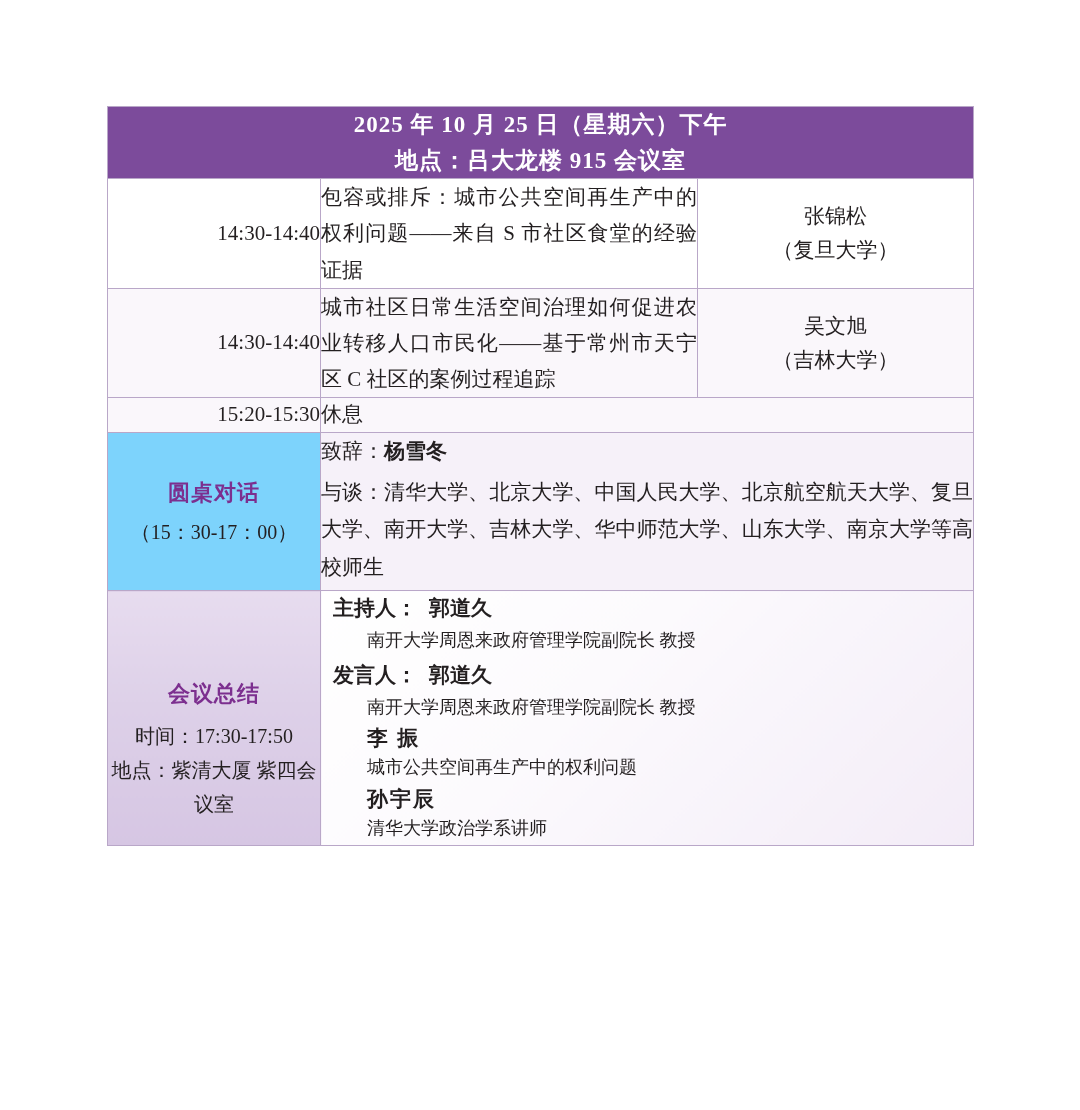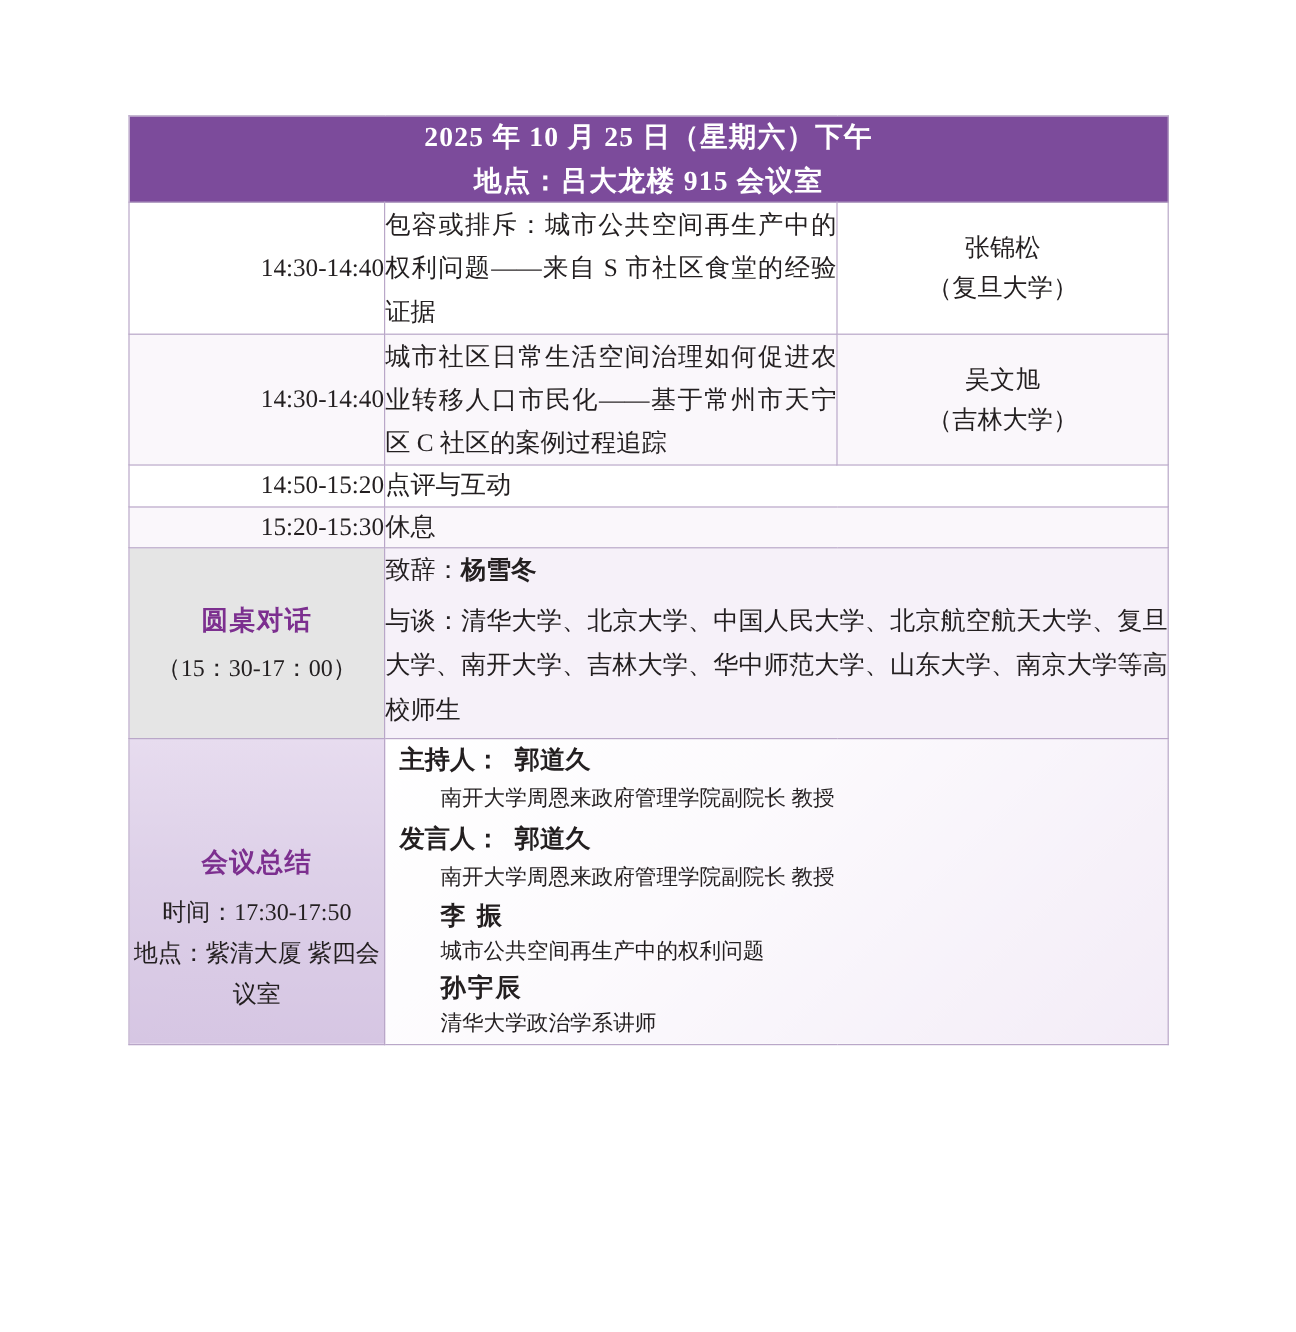--- a/index.html
+++ b/index.html
@@ -16,21 +16,21 @@
   }
   .page {
     position: relative;
     width: 1080px;
     height: 1110px;
     background: #ffffff;
   }
   .schedule {
     position: absolute;
     left: 107px;
-    top: 96px;
+    top: 106px;
     width: 866px;
     border-collapse: collapse;
     table-layout: fixed;
   }
   .schedule td, .schedule th {
     border: 1px solid #b9a7c8;
     vertical-align: middle;
     padding: 0;
   }
   
@@ -84,21 +84,21 @@
   .plain-cell {
     font-size: 21px;
     padding: 18px 20px;
     line-height: 1.6;
   }
 
   
   .rt-label-cell {
     width: 213px;
     text-align: center;
-    background: #e5e5e5;
+    background: #7dd3fc;
     padding: 14px 8px;
     line-height: 1.7;
   }
   .rt-title {
     display: block;
     color: #7c2f8f;
     font-weight: bold;
     font-size: 22px;
     letter-spacing: 1px;
   }
@@ -197,24 +197,20 @@
 
       <tr class="row-alt-b">
         <td class="time-cell">14:30-14:40</td>
         <td class="topic-cell">城市社区日常生活空间治理如何促进农业转移人口市民化——基于常州市天宁区 C 社区的案例过程追踪</td>
         <td class="speaker-cell">
           <span class="nm">吴文旭</span>
           <span class="af">（吉林大学）</span>
         </td>
       </tr>
 
-      <tr class="row-alt-a">
-        <td class="time-cell">14:50-15:20</td>
-        <td class="plain-cell" colspan="2">点评与互动</td>
-      </tr>
 
       <tr class="row-alt-b">
         <td class="time-cell">15:20-15:30</td>
         <td class="plain-cell" colspan="2">休息</td>
       </tr>
 
       <tr>
         <td class="rt-label-cell">
           <span class="rt-title">圆桌对话</span>
           <span class="rt-time">（15：30-17：00）</span>

